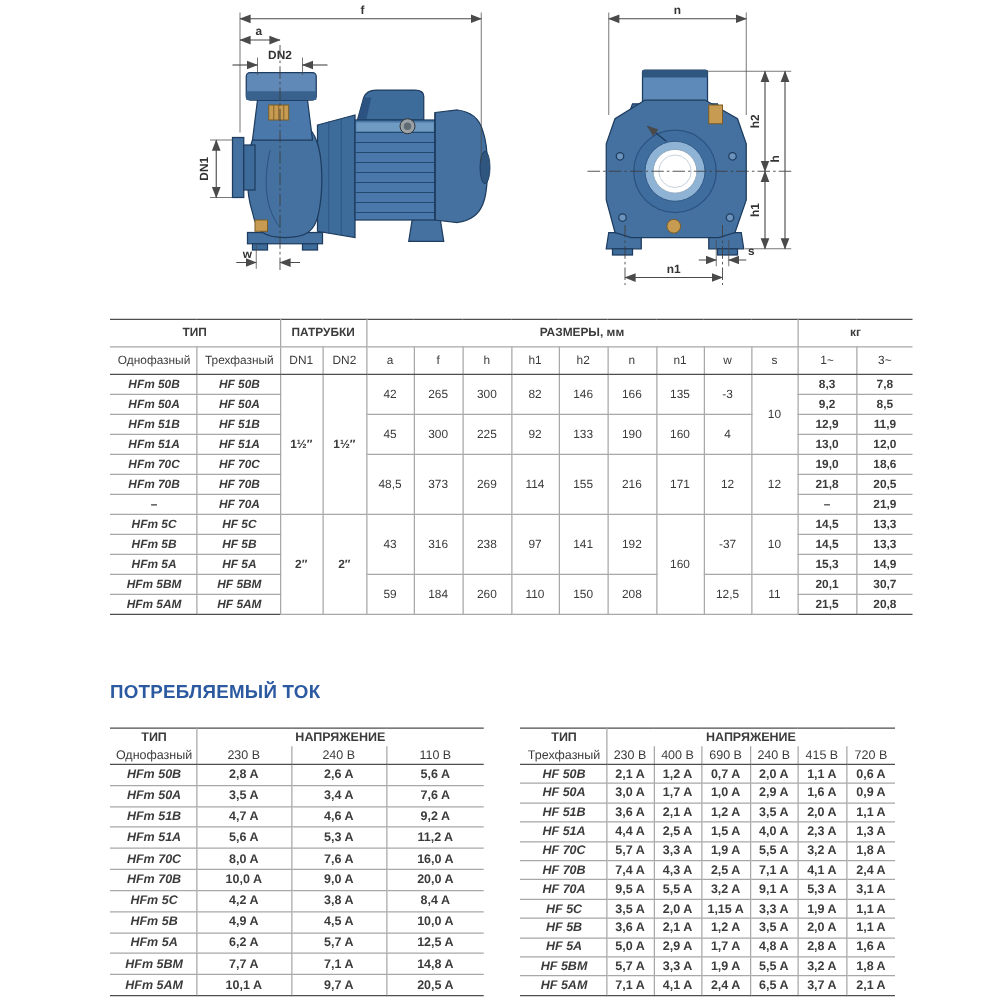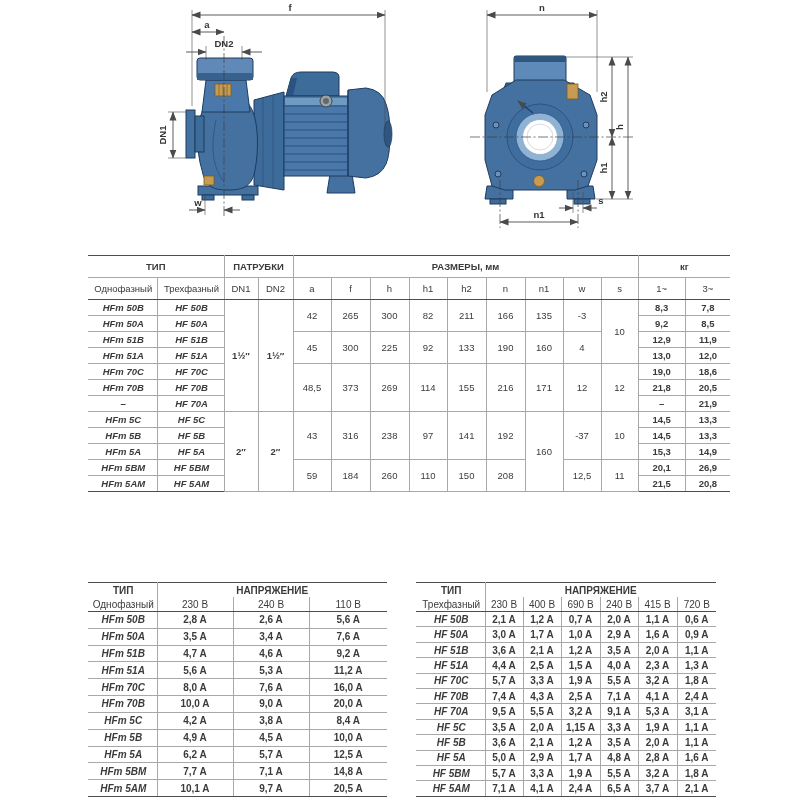--- a/index.html
+++ b/index.html
@@ -225,21 +225,21 @@
     <tbody>
         <tr>
           <td class="name">HFm 50B</td>
           <td class="name">HF 50B</td>
           <td rowspan="7" class="b">1½″</td>
           <td rowspan="7" class="b">1½″</td>
           <td rowspan="2">42</td>
           <td rowspan="2">265</td>
           <td rowspan="2">300</td>
           <td rowspan="2">82</td>
-          <td rowspan="2">211</td>
+          <td rowspan="2">146</td>
           <td rowspan="2">166</td>
           <td rowspan="2">135</td>
           <td rowspan="2">-3</td>
           <td rowspan="4">10</td>
           <td class="b">8,3</td>
           <td class="b">7,8</td>
         </tr>
         <tr>
           <td class="name">HFm 50A</td>
           <td class="name">HF 50A</td>
@@ -327,31 +327,32 @@
           <td class="name">HF 5BM</td>
           <td rowspan="2">59</td>
           <td rowspan="2">184</td>
           <td rowspan="2">260</td>
           <td rowspan="2">110</td>
           <td rowspan="2">150</td>
           <td rowspan="2">208</td>
           <td rowspan="2">12,5</td>
           <td rowspan="2">11</td>
           <td class="b">20,1</td>
-          <td class="b">26,9</td>
+          <td class="b">30,7</td>
         </tr>
         <tr>
           <td class="name">HFm 5AM</td>
           <td class="name">HF 5AM</td>
           <td class="b">21,5</td>
           <td class="b">20,8</td>
         </tr>
       </tbody>
   </table>
 
+  <div id="currentTitle">ПОТРЕБЛЯЕМЫЙ ТОК</div>
 
   <table id="singleTable" class="curTable">
     <colgroup>
       <col style="width:69px">
         <col style="width:76px">
         <col style="width:76px">
         <col style="width:78px">
     </colgroup>
     <thead>
       <tr>

